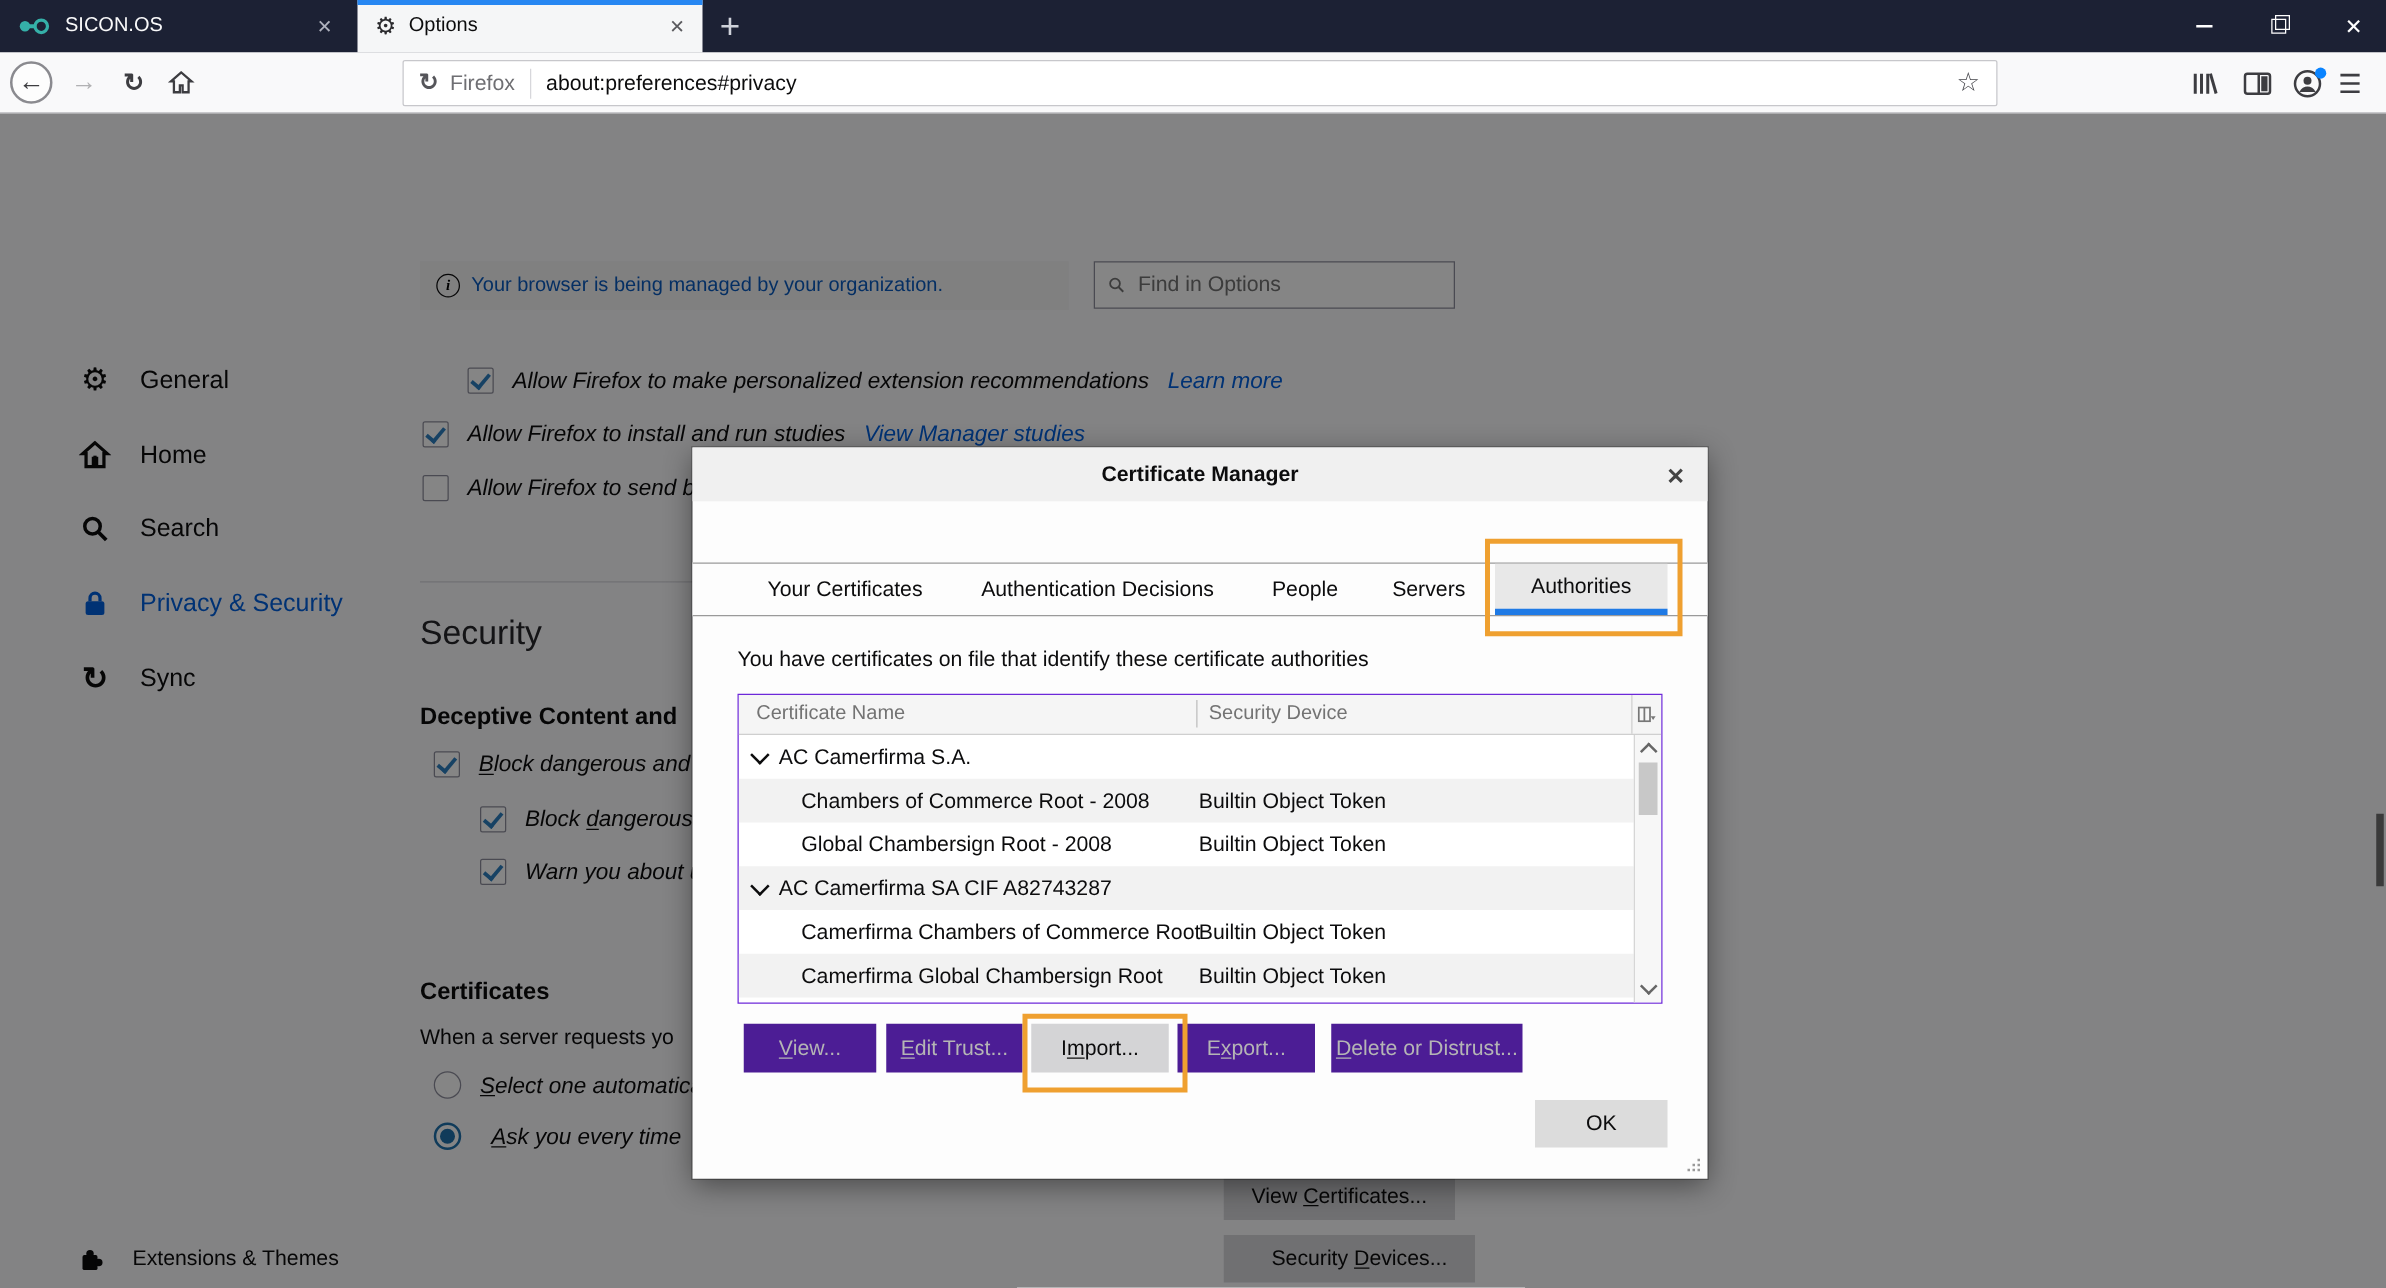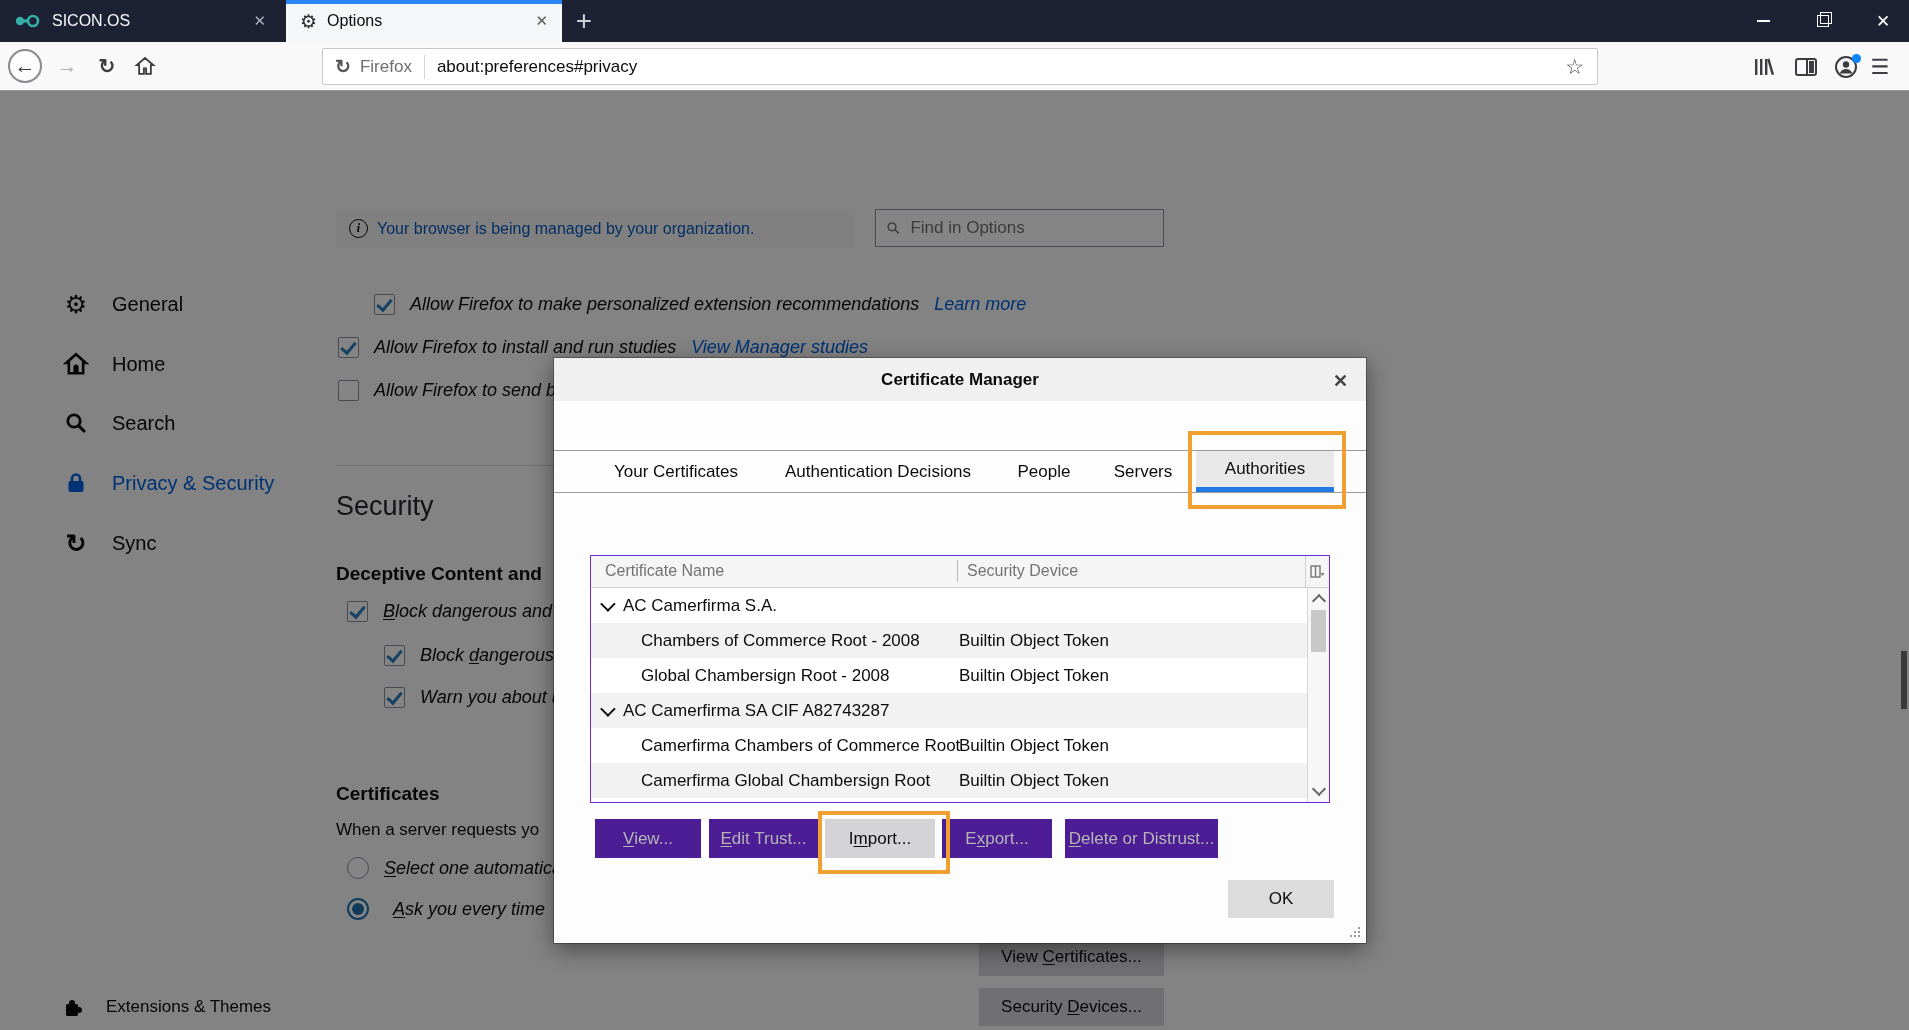--- a/index.html
+++ b/index.html
@@ -312,21 +312,21 @@
     <span class="radio"></span>
     <span><span></span><span class="u">S</span><span>elect one automatica</span></span>
   </div>
   <div class="prow" style="left:347px;top:807px;gap:24px;">
     <span class="radio on"></span>
     <span><span></span><span class="u">A</span><span>sk you every time</span></span>
   </div>
   <div class="pagebtn" style="top:847px;">
     <span><span>View </span><span class="u">C</span><span>ertificates...</span></span>
   </div>
-  <div class="pagebtn" style="top:897px;">
+  <div class="pagebtn" style="top:897px;padding-left:16px;">
     <span><span>Security </span><span class="u">D</span><span>evices...</span></span>
   </div>
 
   <div class="dim"></div>
   <div class="pg-scroll"></div>
 
   <div class="dialog">
     <div class="dlg-header">
       <span>Certificate Manager</span>
       <span class="dlg-close">✕</span>
@@ -334,20 +334,21 @@
 
     <div class="dlg-tabs">
       <div class="dtab" style="left:37px;width:170px;">Your Certificates</div>
       <div class="dtab" style="left:224px;width:200px;">Authentication Decisions</div>
       <div class="dtab" style="left:430px;width:120px;">People</div>
       <div class="dtab" style="left:534px;width:110px;">Servers</div>
       <div class="dtab sel" style="left:642px;width:138px;">Authorities</div>
     </div>
     <div class="hl-rect" style="left:634px;top:73px;width:150px;height:70px;"></div>
 
+    <div class="dlg-desc">You have certificates on file that identify these certificate authorities</div>
 
     <div class="ctable">
       <div class="thead">
         <span class="c1">Certificate Name</span>
         <span class="csep"></span>
         <span class="c2">Security Device</span>
         <span class="corner">
           <svg width="15" height="13" viewBox="0 0 15 13">
               <rect x="1" y="1" width="9" height="11" fill="none" stroke="#777" stroke-width="1.4"></rect>
               <line x1="5.5" y1="1" x2="5.5" y2="12" stroke="#777" stroke-width="1.4"></line>

